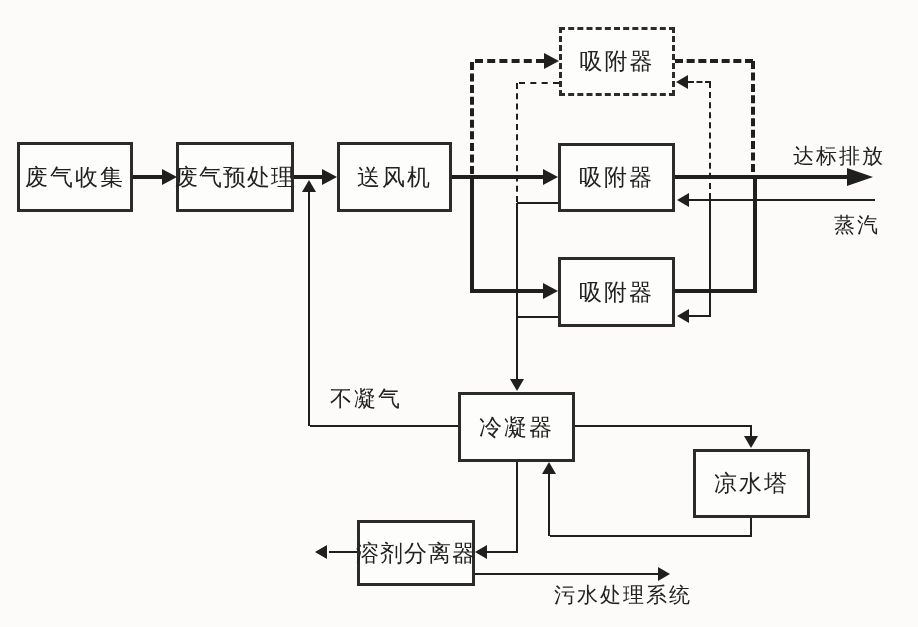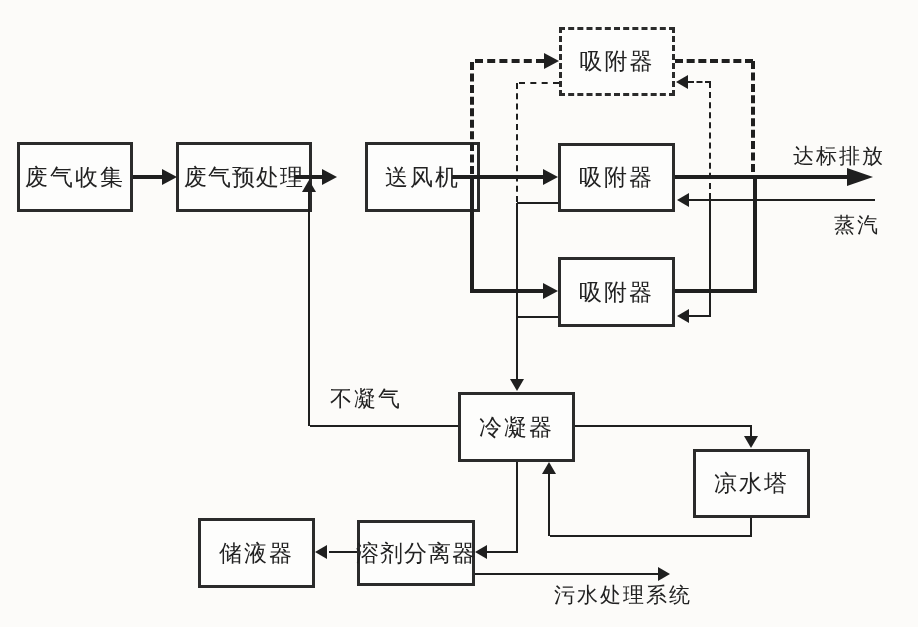--- a/index.html
+++ b/index.html
@@ -52,35 +52,34 @@
     white-space:nowrap;
   }
 </style>
 </head>
 <body style="--background: #fcfbf9; --line: #1f1f1f; --box-border: #2b2b2b; --box-fill: #fdfdfc; --text: #222222;">
 
 <div class="canvas">
 
   <div class="box" style="left:17px;top:142px;width:116px;height:70px;">废气收集</div>
 
-  <div class="box" style="left:176px;top:142px;width:136px;height:70px;letter-spacing:1px;text-align:center;">废气预处理</div>
+  <div class="box" style="left:176px;top:142px;width:118px;height:70px;letter-spacing:1px;text-align:center;">废气预处理</div>
 
-  <div class="box" style="left:337px;top:142px;width:115px;height:70px;margin-left:28px;">送风机</div>
+  <div class="box" style="left:337px;top:142px;width:115px;height:70px;">送风机</div>
 
   <div class="box dashed" style="left:559px;top:27px;width:116px;height:69px;">吸附器</div>
 
   <div class="box" style="left:558px;top:143px;width:117px;height:69px;">吸附器</div>
 
   <div class="box" style="left:558px;top:257px;width:117px;height:70px;">吸附器</div>
 
   <div class="box" style="left:458px;top:392px;width:117px;height:70px;">冷凝器</div>
 
   <div class="box" style="left:693px;top:449px;width:117px;height:69px;">凉水塔</div>
 
-  <div class="box" style="left:198px;top:518px;width:117px;height:70px;">储液器</div>
 
   <div class="box" style="left:357px;top:520px;width:118px;height:66px;letter-spacing:1px;">溶剂分离器</div>
 
   <div class="lbl" style="left:793px;top:142px;">达标排放</div>
 
   <div class="lbl" style="left:834px;top:211px;">蒸汽</div>
 
   <div class="lbl" style="left:330px;top:384px;font-size:22px;">不凝气</div>
 
   <div class="lbl" style="left:554px;top:581px;">污水处理系统</div>

